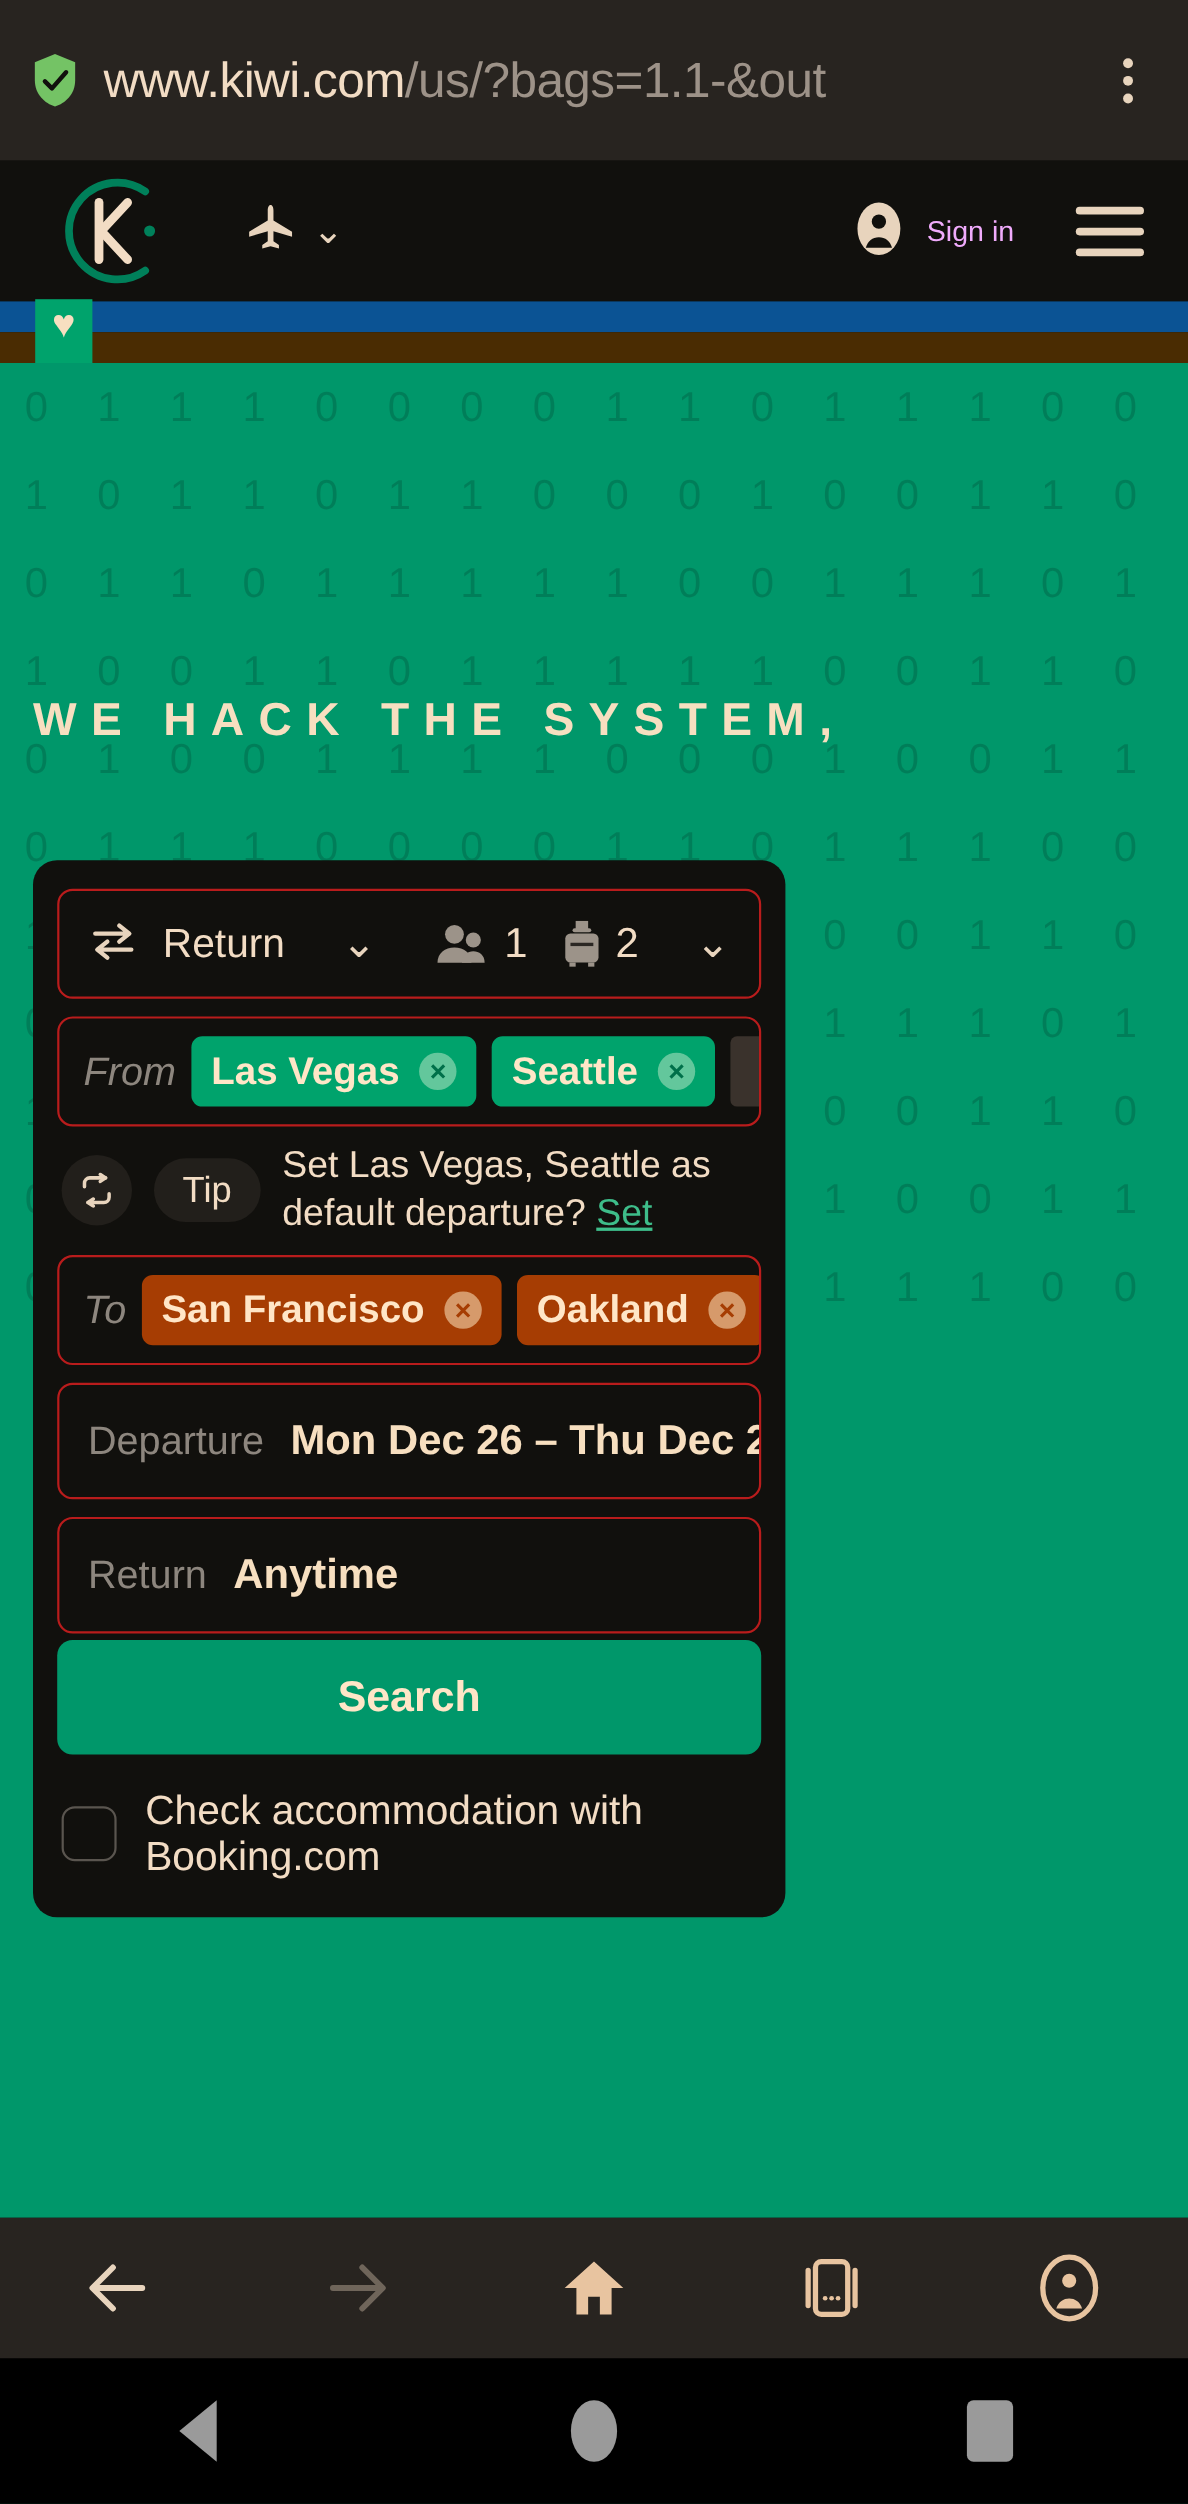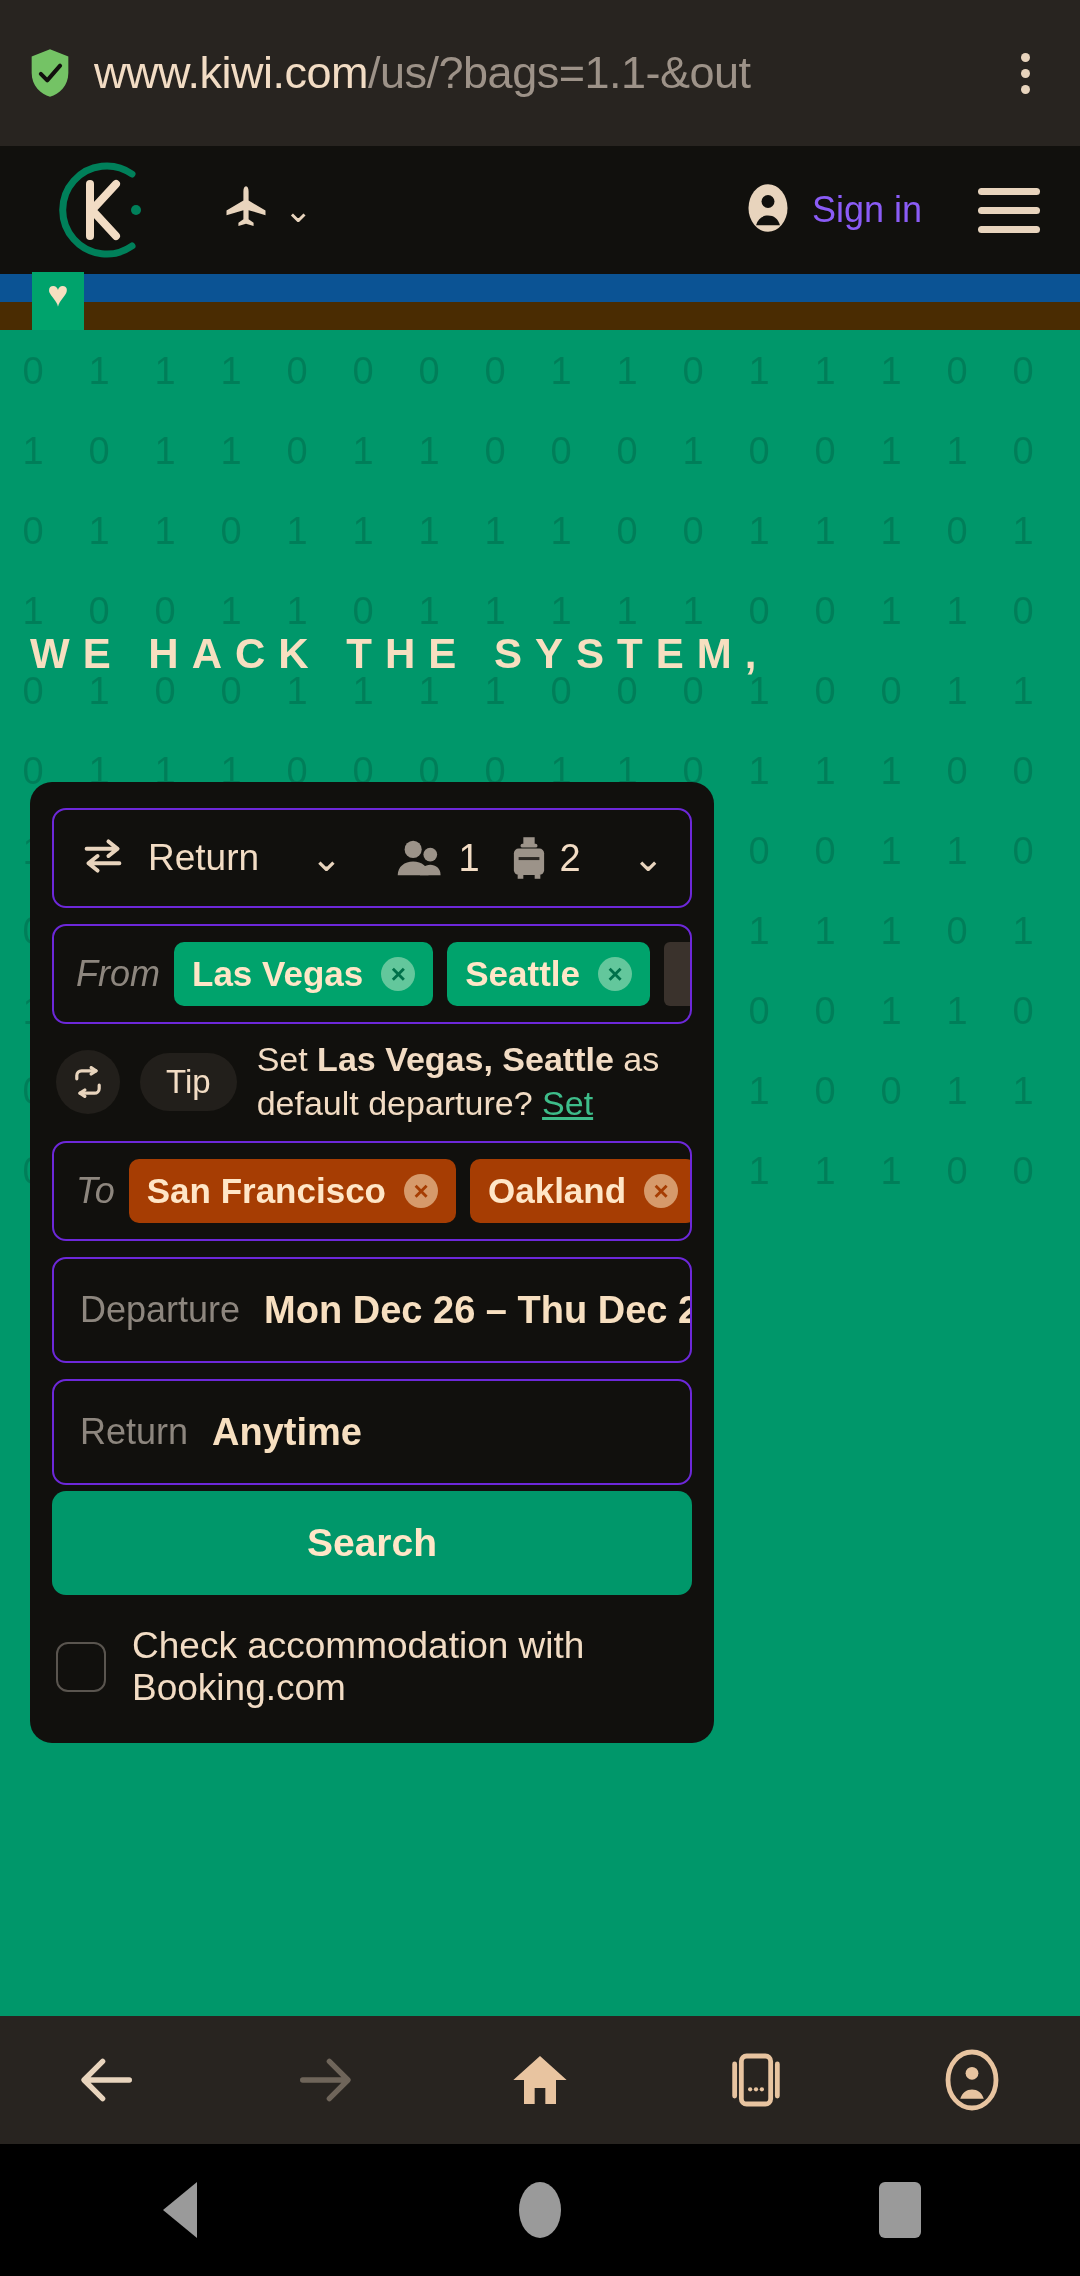--- a/index.html
+++ b/index.html
@@ -29,21 +29,21 @@
   .siteheader {
     height: 128px; flex: 0 0 128px; background: #11100d;
     display: flex; align-items: center; padding: 0 40px; gap: 0;
   }
   .logo { width: 124px; height: 104px; position: relative; flex: 0 0 124px; }
   .logo svg { position:absolute; left:0; top:0; }
   .navplane { display:flex; align-items:center; gap: 12px; margin-left: 56px; }
   .navplane .chev { color:#e8d4bd; font-size: 34px; line-height: 1; }
   .spacer { flex: 1 1 auto; }
   .signin { display:flex; align-items:center; gap: 18px; }
-  .signin .label { color:#8b5cf6; font-size: 36px; }
+  .signin .label { color:#f0abfc; font-size: 26px; }
   .burger { display:flex; flex-direction:column; gap: 12px; margin-left: 56px; width: 62px; }
   .burger i { display:block; height: 7px; background:#e8d4bd; border-radius: 4px; }
 
   
   .band { height: 56px; flex: 0 0 56px; position: relative; background: transparent; }
   .band .blue { position:absolute; left:0; right:0; top:0; height: 28px; background:#0b5394; }
   .band .brown { position:absolute; left:0; right:0; top:28px; height: 28px; background:#4a2c02; }
   .band .heartchip {
     position:absolute; left: 32px; top:-2px; width: 52px; height: 62px;
     background:#00a36c; display:flex; align-items:flex-start; justify-content:center; padding-top:4px;
@@ -64,21 +64,21 @@
     color:#f7dfc0; font-size: 42px; font-weight: 700; letter-spacing: 13px;
     white-space: nowrap;
   }
 
   
   .card {
     position: absolute; left: 30px; top: 452px; width: 684px;
     background: #11100d; border-radius: 22px; padding: 26px 22px 0 22px;
   }
   .fieldrow {
-    border: 2px solid #6d28d9; border-radius: 14px; background: #11100d;
+    border: 2px solid #b91c1c; border-radius: 14px; background: #11100d;
     display: flex; align-items: flex-start; overflow: hidden;
   }
   .fieldrow + .fieldrow { margin-top: 16px; }
   .cell { display:flex; align-items:center; padding: 0 26px; height: 96px; }
   .cell.grow { flex: 1 1 auto; }
   .divider { width: 2px; background:#3a3733; flex: 0 0 2px; }
   .swapicon { width: 46px; flex:0 0 46px; margin-right: 22px; }
   .celltext { color:#f2dcc4; font-size: 37px; }
   .chevdown { color:#e8d4bd; font-size: 38px; line-height:1; margin-left: auto; }
   .paxicon { width: 48px; height: 40px; flex:0 0 48px; margin-right: 14px; }
@@ -104,21 +104,21 @@
 
   .tiprow { display:flex; align-items:center; gap: 20px; padding: 14px 4px 16px 4px; }
   .tipcircle {
     width: 64px; height: 64px; border-radius:50%; background:#221f1b; flex:0 0 64px;
     display:flex; align-items:center; justify-content:center;
   }
   .tippill {
     background:#221f1b; border-radius: 32px; padding: 10px 26px; color:#f2dcc4; font-size: 33px; flex:0 0 auto;
   }
   .tiptext { color:#f2dcc4; font-size: 34px; line-height: 1.28; }
-  .tiptext b { font-weight: 700; }
+  .tiptext b { font-weight: 400; }
   .tiptext a { color:#3ebd8a; text-decoration: underline; }
 
   .daterow { height: 102px; display:flex; align-items:center; padding: 16px 26px; gap: 24px; }
   .datelabel { color:#8d867e; font-size: 36px; }
   .datevalue { color:#f7dfc0; font-size: 38px; font-weight: 700; white-space: nowrap; }
 
   .searchbtn {
     margin-top: 6px; height: 104px; border-radius: 14px; background:#00976a;
     display:flex; align-items:center; justify-content:center;
     color:#ffe6c7; font-size: 39px; font-weight: 700;

